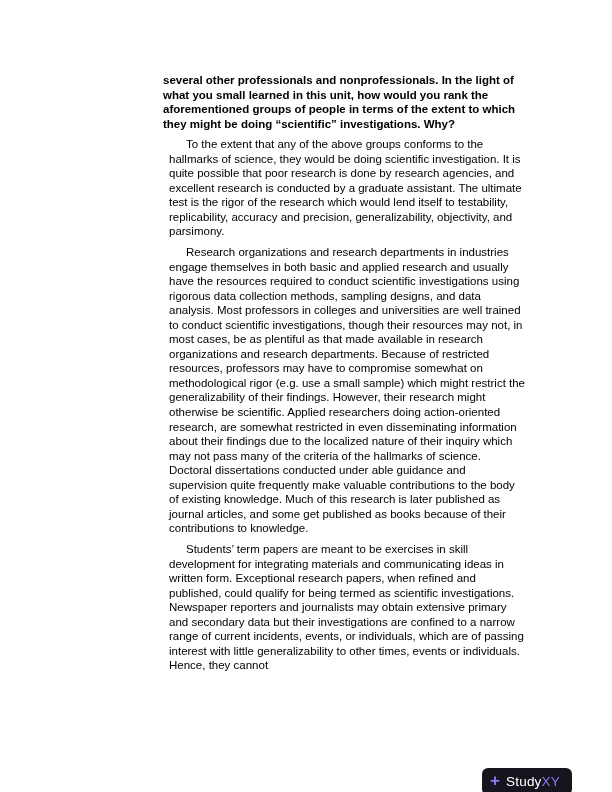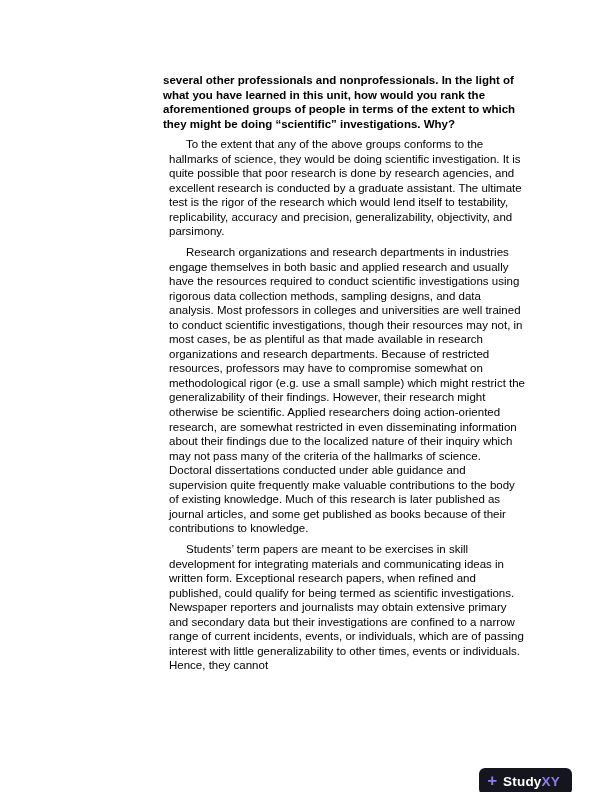--- a/index.html
+++ b/index.html
@@ -49,34 +49,34 @@
   .plus-icon {
     color: #8d7bf2;
     font-size: 17px;
     font-weight: bold;
     line-height: 1;
     display: inline-block;
     transform: translateY(-1px);
   }
   .brand {
     font-size: 13.5px;
-    font-weight: bold;
+    font-weight: normal;
     color: #ffffff;
     letter-spacing: 0.2px;
   }
   .brand .xy {
     color: #8d7bf2;
   }
 </style>
 </head>
 <body>
 
 <div class="page">
   <div class="content">
-    <p class="question">several other professionals and nonprofessionals. In the light of what you have learned in this unit, how would you rank the aforementioned groups of people in terms of the extent to which they might be doing “scientific” investigations. Why?</p>
+    <p class="question">several other professionals and nonprofessionals. In the light of what you small learned in this unit, how would you rank the aforementioned groups of people in terms of the extent to which they might be doing “scientific” investigations. Why?</p>
     <p class="body-para">To the extent that any of the above groups conforms to the hallmarks of science, they would be doing scientific investigation. It is quite possible that poor research is done by research agencies, and excellent research is conducted by a graduate assistant. The ultimate test is the rigor of the research which would lend itself to testability, replicability, accuracy and precision, generalizability, objectivity, and parsimony.</p>
     <p class="body-para">Research organizations and research departments in industries engage themselves in both basic and applied research and usually have the resources required to conduct scientific investigations using rigorous data collection methods, sampling designs, and data analysis. Most professors in colleges and universities are well trained to conduct scientific investigations, though their resources may not, in most cases, be as plentiful as that made available in research organizations and research departments. Because of restricted resources, professors may have to compromise somewhat on methodological rigor (e.g. use a small sample) which might restrict the generalizability of their findings. However, their research might otherwise be scientific. Applied researchers doing action-oriented research, are somewhat restricted in even disseminating information about their findings due to the localized nature of their inquiry which may not pass many of the criteria of the hallmarks of science. Doctoral dissertations conducted under able guidance and supervision quite frequently make valuable contributions to the body of existing knowledge. Much of this research is later published as journal articles, and some get published as books because of their contributions to knowledge.</p>
     <p class="body-para">Students’ term papers are meant to be exercises in skill development for integrating materials and communicating ideas in written form. Exceptional research papers, when refined and published, could qualify for being termed as scientific investigations. Newspaper reporters and journalists may obtain extensive primary and secondary data but their investigations are confined to a narrow range of current incidents, events, or individuals, which are of passing interest with little generalizability to other times, events or individuals. Hence, they cannot</p>
   </div>
 
   <div class="logo-badge">
     <span class="plus-icon">+</span>
     <span class="brand"><span>Study</span><span class="xy">XY</span></span>
   </div>
 </div>

